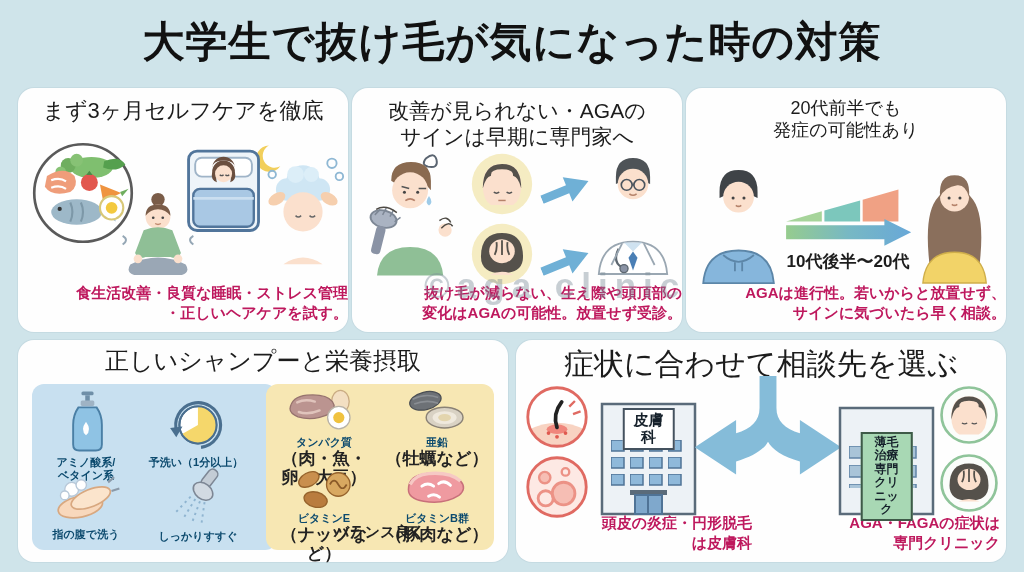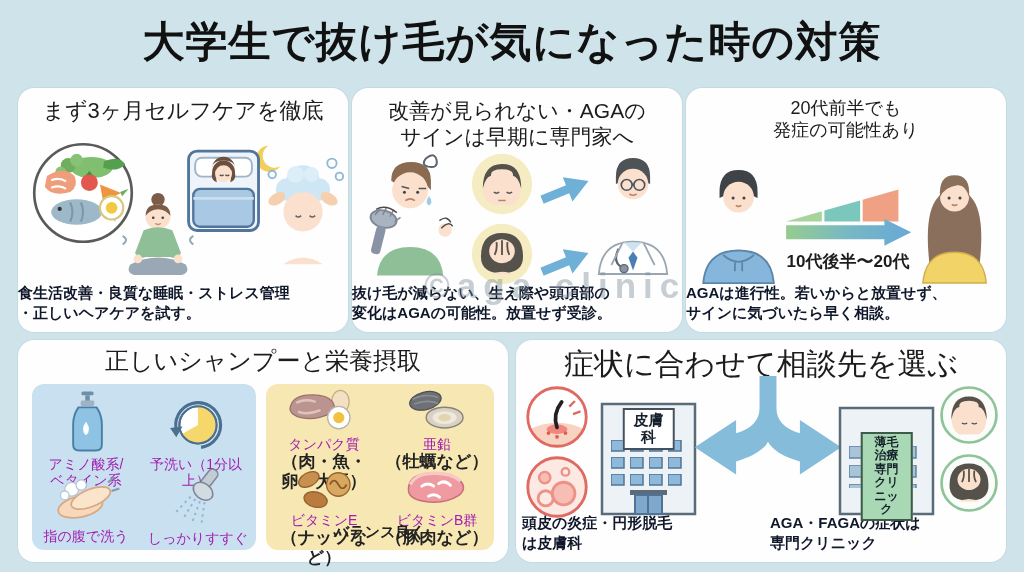--- a/index.html
+++ b/index.html
@@ -15,29 +15,29 @@
   }
   .panel{
     position:absolute;background:#fefefe;border-radius:16px;
     box-shadow:0 0 0 1px rgba(90,120,140,.08);
   }
   .ptitle{
     position:absolute;top:10px;left:0;right:0;text-align:center;
     font-weight:400;color:#1c1c1c;line-height:1.22;white-space:pre-line;
   }
   .caption{
-    position:absolute;bottom:9px;left:0;right:0;text-align:left;
-    font-weight:700;font-size:15px;line-height:1.32;white-space:pre-line;color:#0f172a;
+    position:absolute;bottom:9px;left:0;right:0;text-align:right;
+    font-weight:700;font-size:15px;line-height:1.32;white-space:pre-line;color:#be185d;
   }
   .abs{position:absolute;}
   .subpanel{position:absolute;border-radius:12px;}
   .blue-box{background:#c8e0f0;}
   .yellow-box{background:#f7e7b3;}
   .cell{position:absolute;text-align:center;}
-  .cell .lbl{font-weight:400;font-size:14px;line-height:1.15;white-space:pre-line;color:#a21caf;}
+  .cell .lbl{font-weight:700;font-size:11px;line-height:1.15;white-space:pre-line;color:#0c4a6e;}
   .cell .sub{font-weight:700;font-size:17px;line-height:1.15;color:#222;}
   .nfooter{position:absolute;bottom:8px;left:0;right:0;text-align:center;font-weight:800;font-size:15px;color:#222;}
   .building{position:absolute;}
   .bsign{
     position:absolute;left:50%;transform:translateX(-50%);z-index:2;
     background:#fff;border:2px solid #44525f;font-weight:800;
     text-align:center;line-height:1.12;white-space:pre-line;padding:2px 7px;color:#15202a;
   }
   .bsign.green{background:#a8d8b4;border-color:#3e5a48;}
   .watermark{
@@ -256,21 +256,21 @@
     </svg>
   </span>
 
   <div class="caption">AGAは進行性。若いからと放置せず、
 サインに気づいたら早く相談。</div>
 </div>
 
 <div class="panel" style="left:18px;top:340px;width:490px;height:222px;">
   <div class="ptitle" style="font-size:24px;top:6px;">正しいシャンプーと栄養摂取</div>
 
-  <div class="subpanel blue-box" style="left:14px;top:44px;width:224px;height:166px;">
+  <div class="subpanel blue-box" style="left:14px;top:44px;width:224px;height:166px;padding-left:21px;">
     <div class="cell" style="left:0;top:6px;width:108px;">
       <span style="display:inline-block;">
         <svg width="46" height="62" viewBox="0 0 60 82">
           <rect x="24" y="2" width="16" height="5" rx="2" fill="#6f8fa8"></rect>
           <rect x="29" y="7" width="6" height="8" fill="#6f8fa8"></rect>
           <rect x="23" y="14" width="18" height="7" rx="2" fill="#9fb3c4"></rect>
           <path d="M20 23 q-7 10 -7 23 l0 26 q0 8 8 8 l22 0 q8 0 8 -8 l0 -26 q0 -13 -7 -23z" fill="#8fc3e4" stroke="#4a7fa5" stroke-width="2.5"></path>
           <path d="M30 42 q8 11 0 18 q-8 -7 0 -18z" fill="#fff"></path>
         </svg>
       </span>

